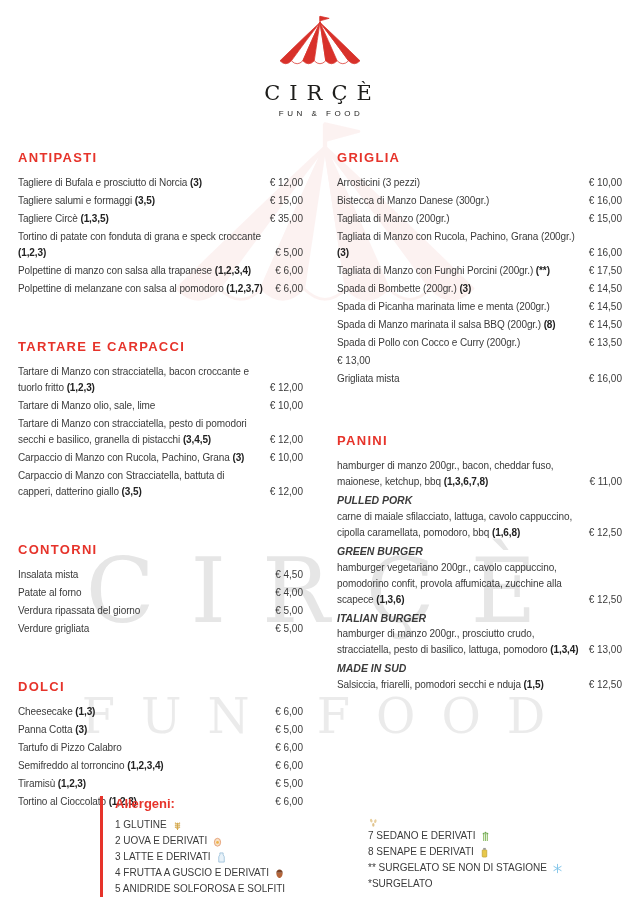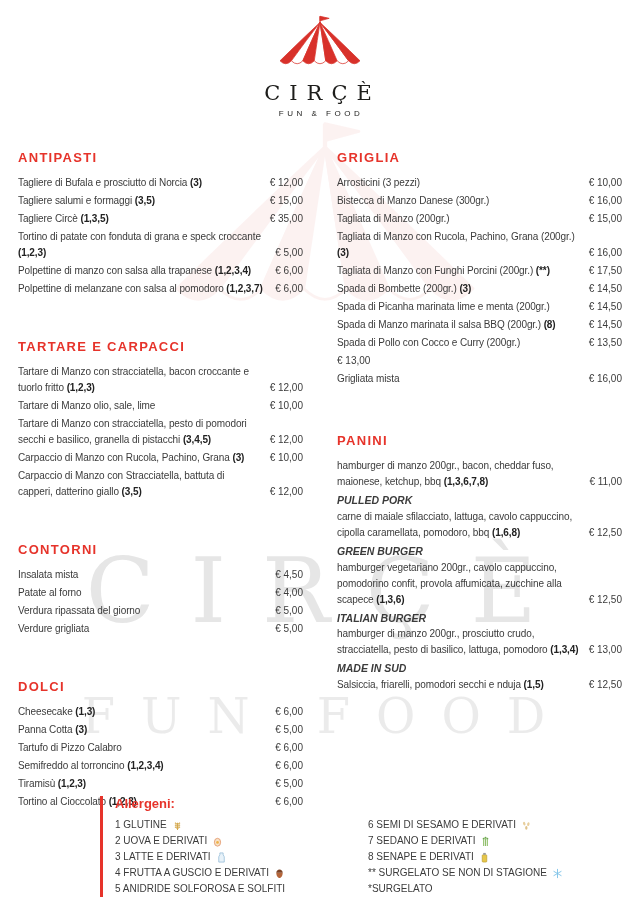--- a/index.html
+++ b/index.html
@@ -305,21 +305,20 @@
                 <path d="M2.5 5.2c0-2 1.6-3.7 3.5-3.7s3.5 1.7 3.5 3.7z" fill="#7d4426"></path>
               </svg>
             </span>
           </div>
           <div class="allergen-line">
             <span>5 ANIDRIDE SOLFOROSA E SOLFITI</span>
           </div>
         </div>
       <div class="allergen-col c2" id="allergen-col2">
           <div class="allergen-line">
-            <span>6 SEMI DI SESAMO E DERIVATI</span>
             <span class="a-icon">
               <svg viewBox="0 0 12 12" width="11" height="11">
                 <ellipse cx="3.5" cy="4" rx="1.3" ry="2" fill="#e8cf9e" transform="rotate(-20 3.5 4)"></ellipse>
                 <ellipse cx="8" cy="4.5" rx="1.3" ry="2" fill="#e8cf9e" transform="rotate(15 8 4.5)"></ellipse>
                 <ellipse cx="5.8" cy="8.6" rx="1.3" ry="2" fill="#dfc28b"></ellipse>
               </svg>
             </span>
           </div>
           <div class="allergen-line">
             <span>7 SEDANO E DERIVATI</span>

